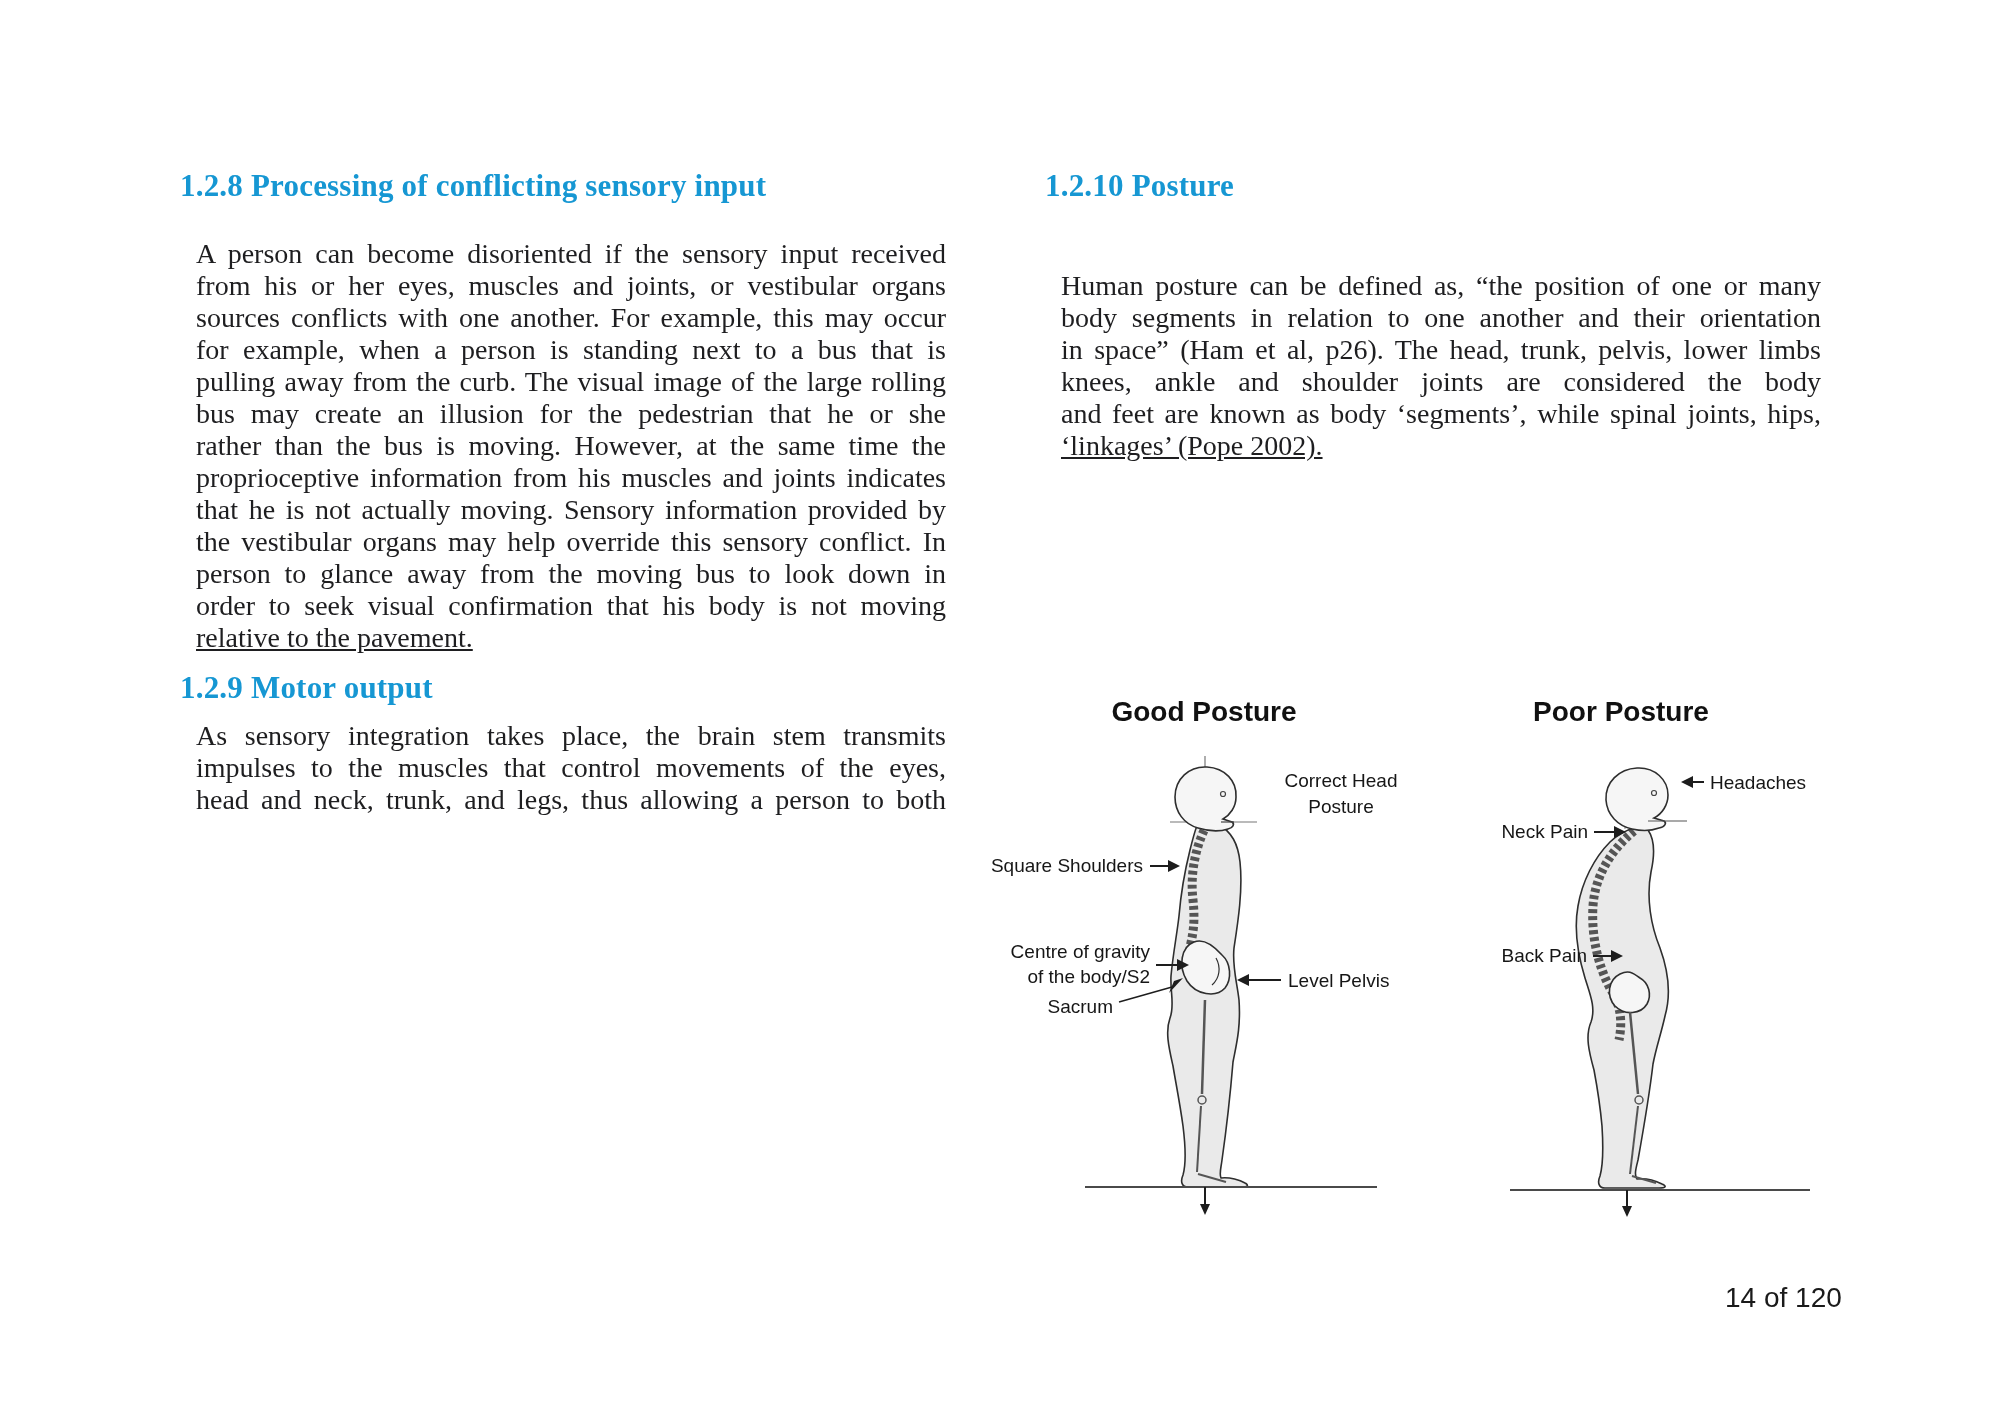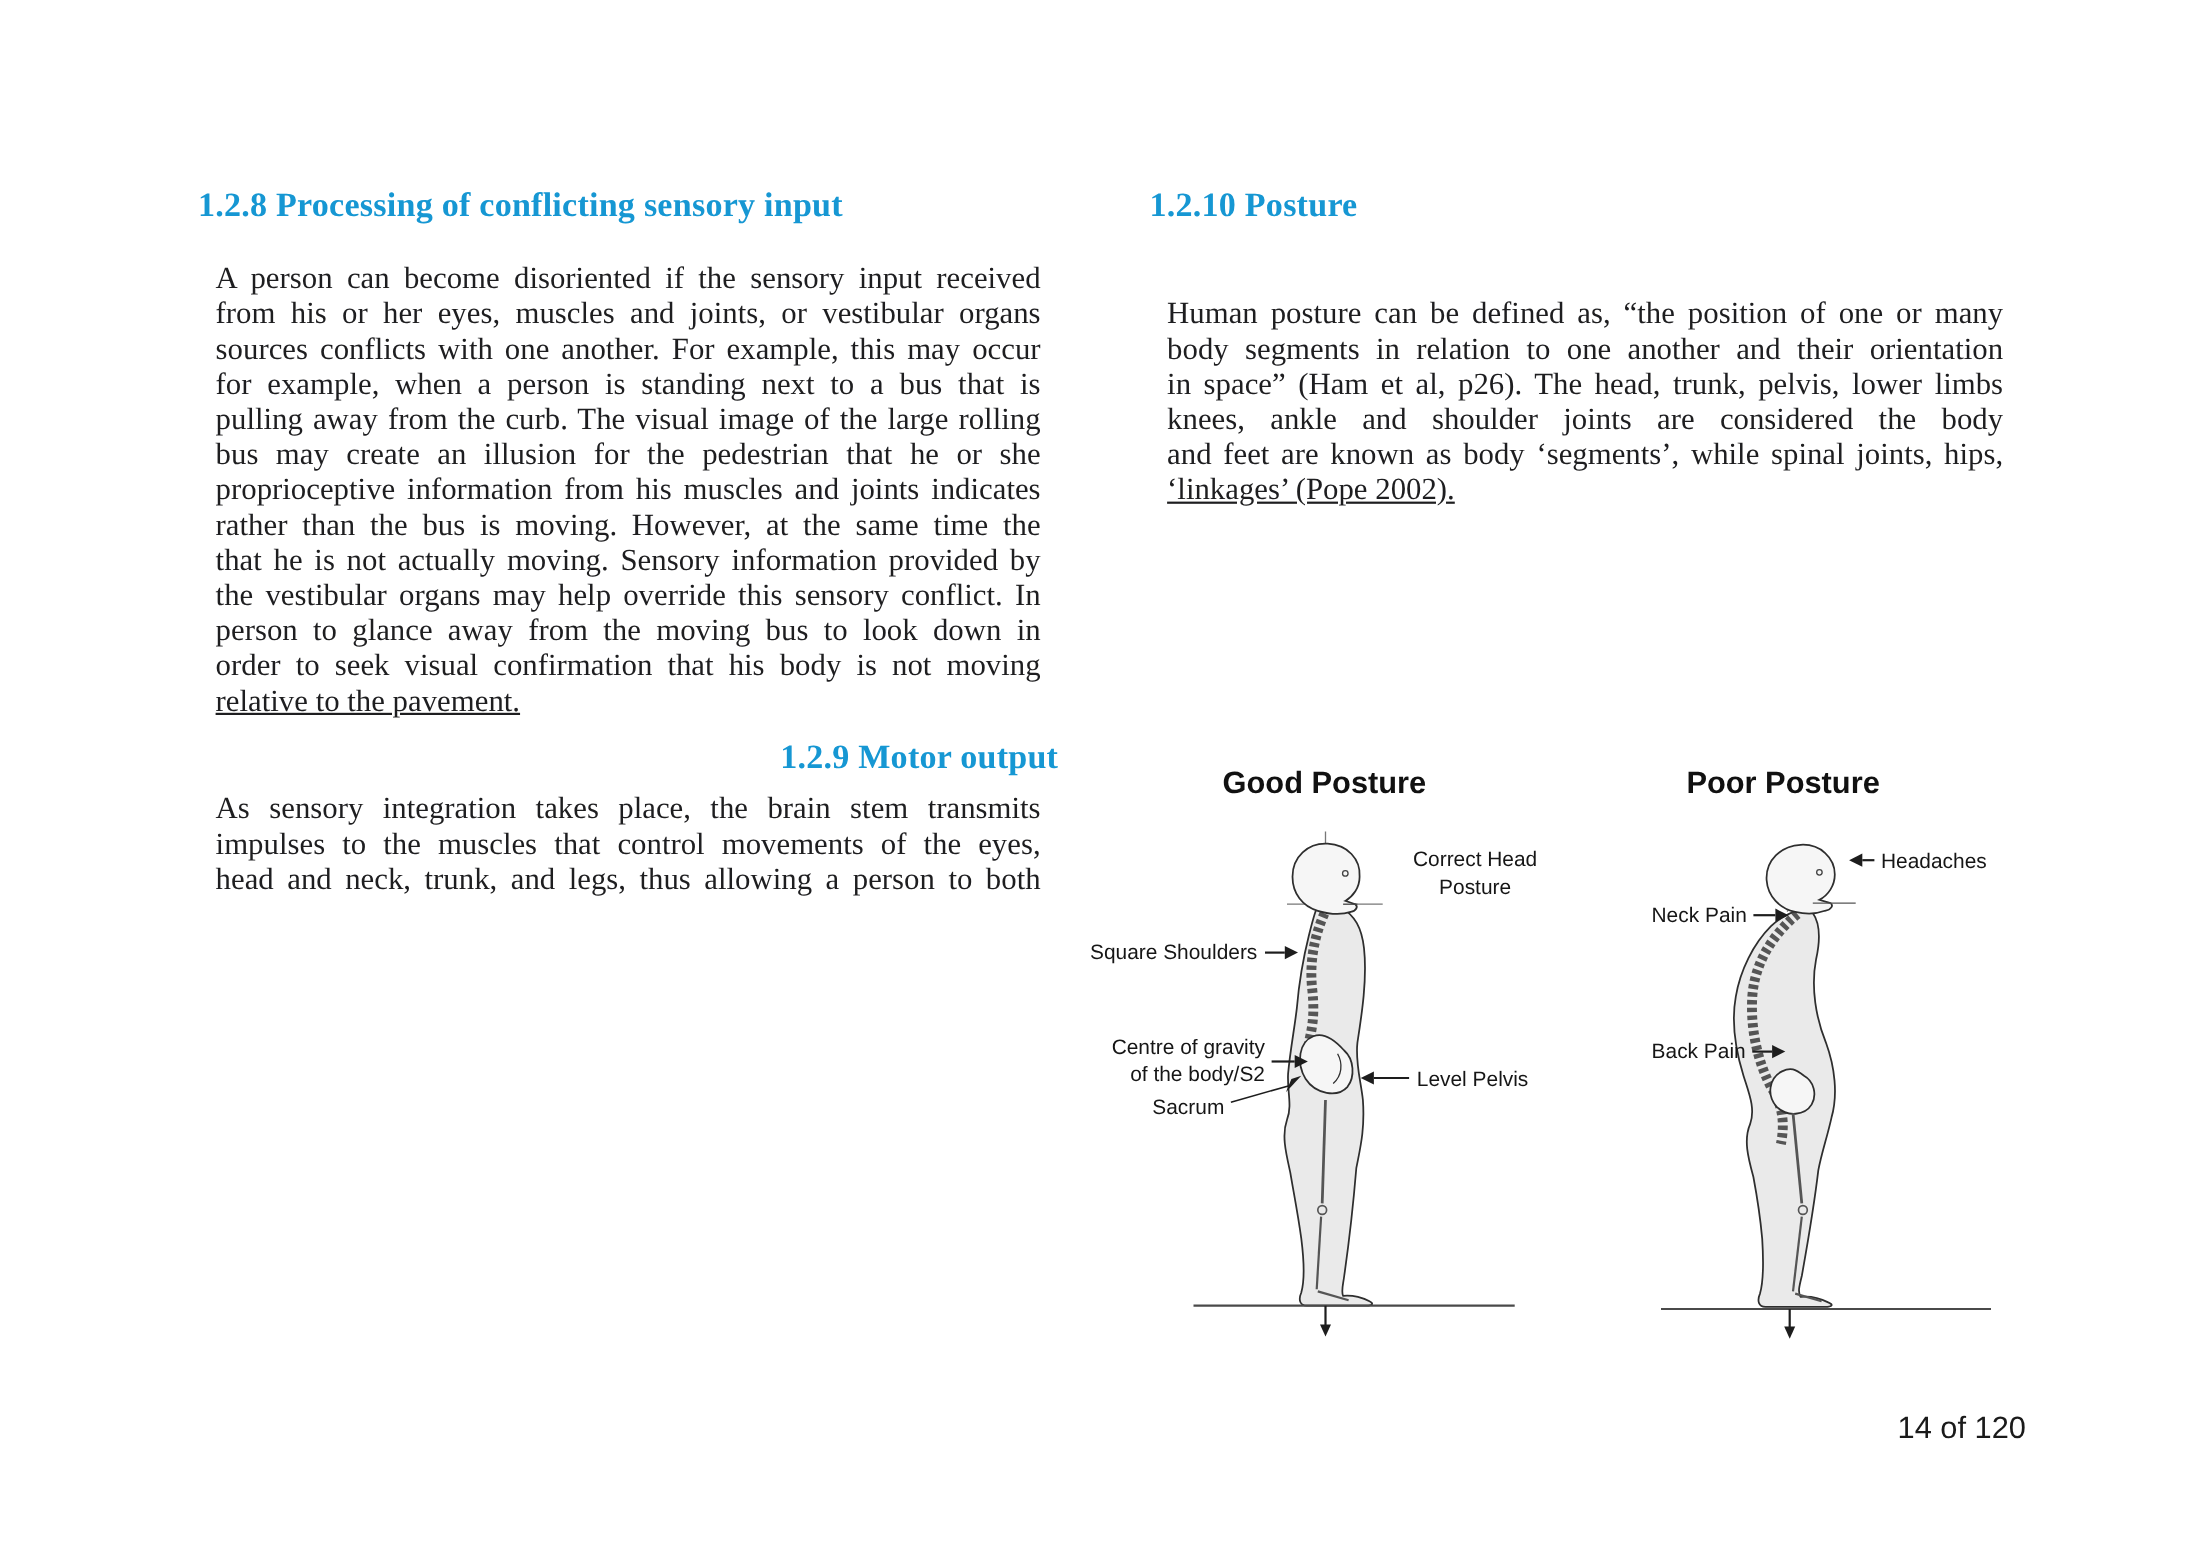--- a/index.html
+++ b/index.html
@@ -15,21 +15,21 @@
   .col-left{left:180px;top:168px;width:782px;}
   .col-right{left:1045px;top:168px;width:792px;}
   h2.sec{
     margin:0;
     font-size:31px;
     line-height:36px;
     font-weight:bold;
     color:#1697d3;
     letter-spacing:.2px;
   }
-  h2.sec-2{margin-top:10px;text-align:right;}
+  h2.sec-2{margin-top:10px;}
   .para{margin:16px;}
   .para-first{margin-top:34px;}
   .para-after-head{margin-top:14px;}
   .para-right{margin-top:66px;}
   .pline{
     font-size:28px;
     line-height:32px;
     text-align:justify;
     text-align-last:justify;
     white-space:nowrap;
@@ -71,22 +71,22 @@
 
   <div class="col col-left">
     <h2 class="sec">1.2.8 Processing of conflicting sensory input</h2>
     <div class="para para-first">
         <div class="pline">A person can become disoriented if the sensory input received</div>
         <div class="pline">from his or her eyes, muscles and joints, or vestibular organs</div>
         <div class="pline">sources conflicts with one another. For example, this may occur</div>
         <div class="pline">for example, when a person is standing next to a bus that is</div>
         <div class="pline">pulling away from the curb. The visual image of the large rolling</div>
         <div class="pline">bus may create an illusion for the pedestrian that he or she</div>
+        <div class="pline">rather than the bus is moving. However, at the same time the</div>
         <div class="pline">proprioceptive information from his muscles and joints indicates</div>
-        <div class="pline">rather than the bus is moving. However, at the same time the</div>
         <div class="pline">that he is not actually moving. Sensory information provided by</div>
         <div class="pline">the vestibular organs may help override this sensory conflict. In</div>
         <div class="pline">person to glance away from the moving bus to look down in</div>
         <div class="pline">order to seek visual confirmation that his body is not moving</div>
         <div class="pline pline-last">relative to the pavement.</div>
       </div>
     <h2 class="sec sec-2">1.2.9 Motor output</h2>
     <div class="para para-after-head">
         <div class="pline">As sensory integration takes place, the brain stem transmits</div>
         <div class="pline">impulses to the muscles that control movements of the eyes,</div>

